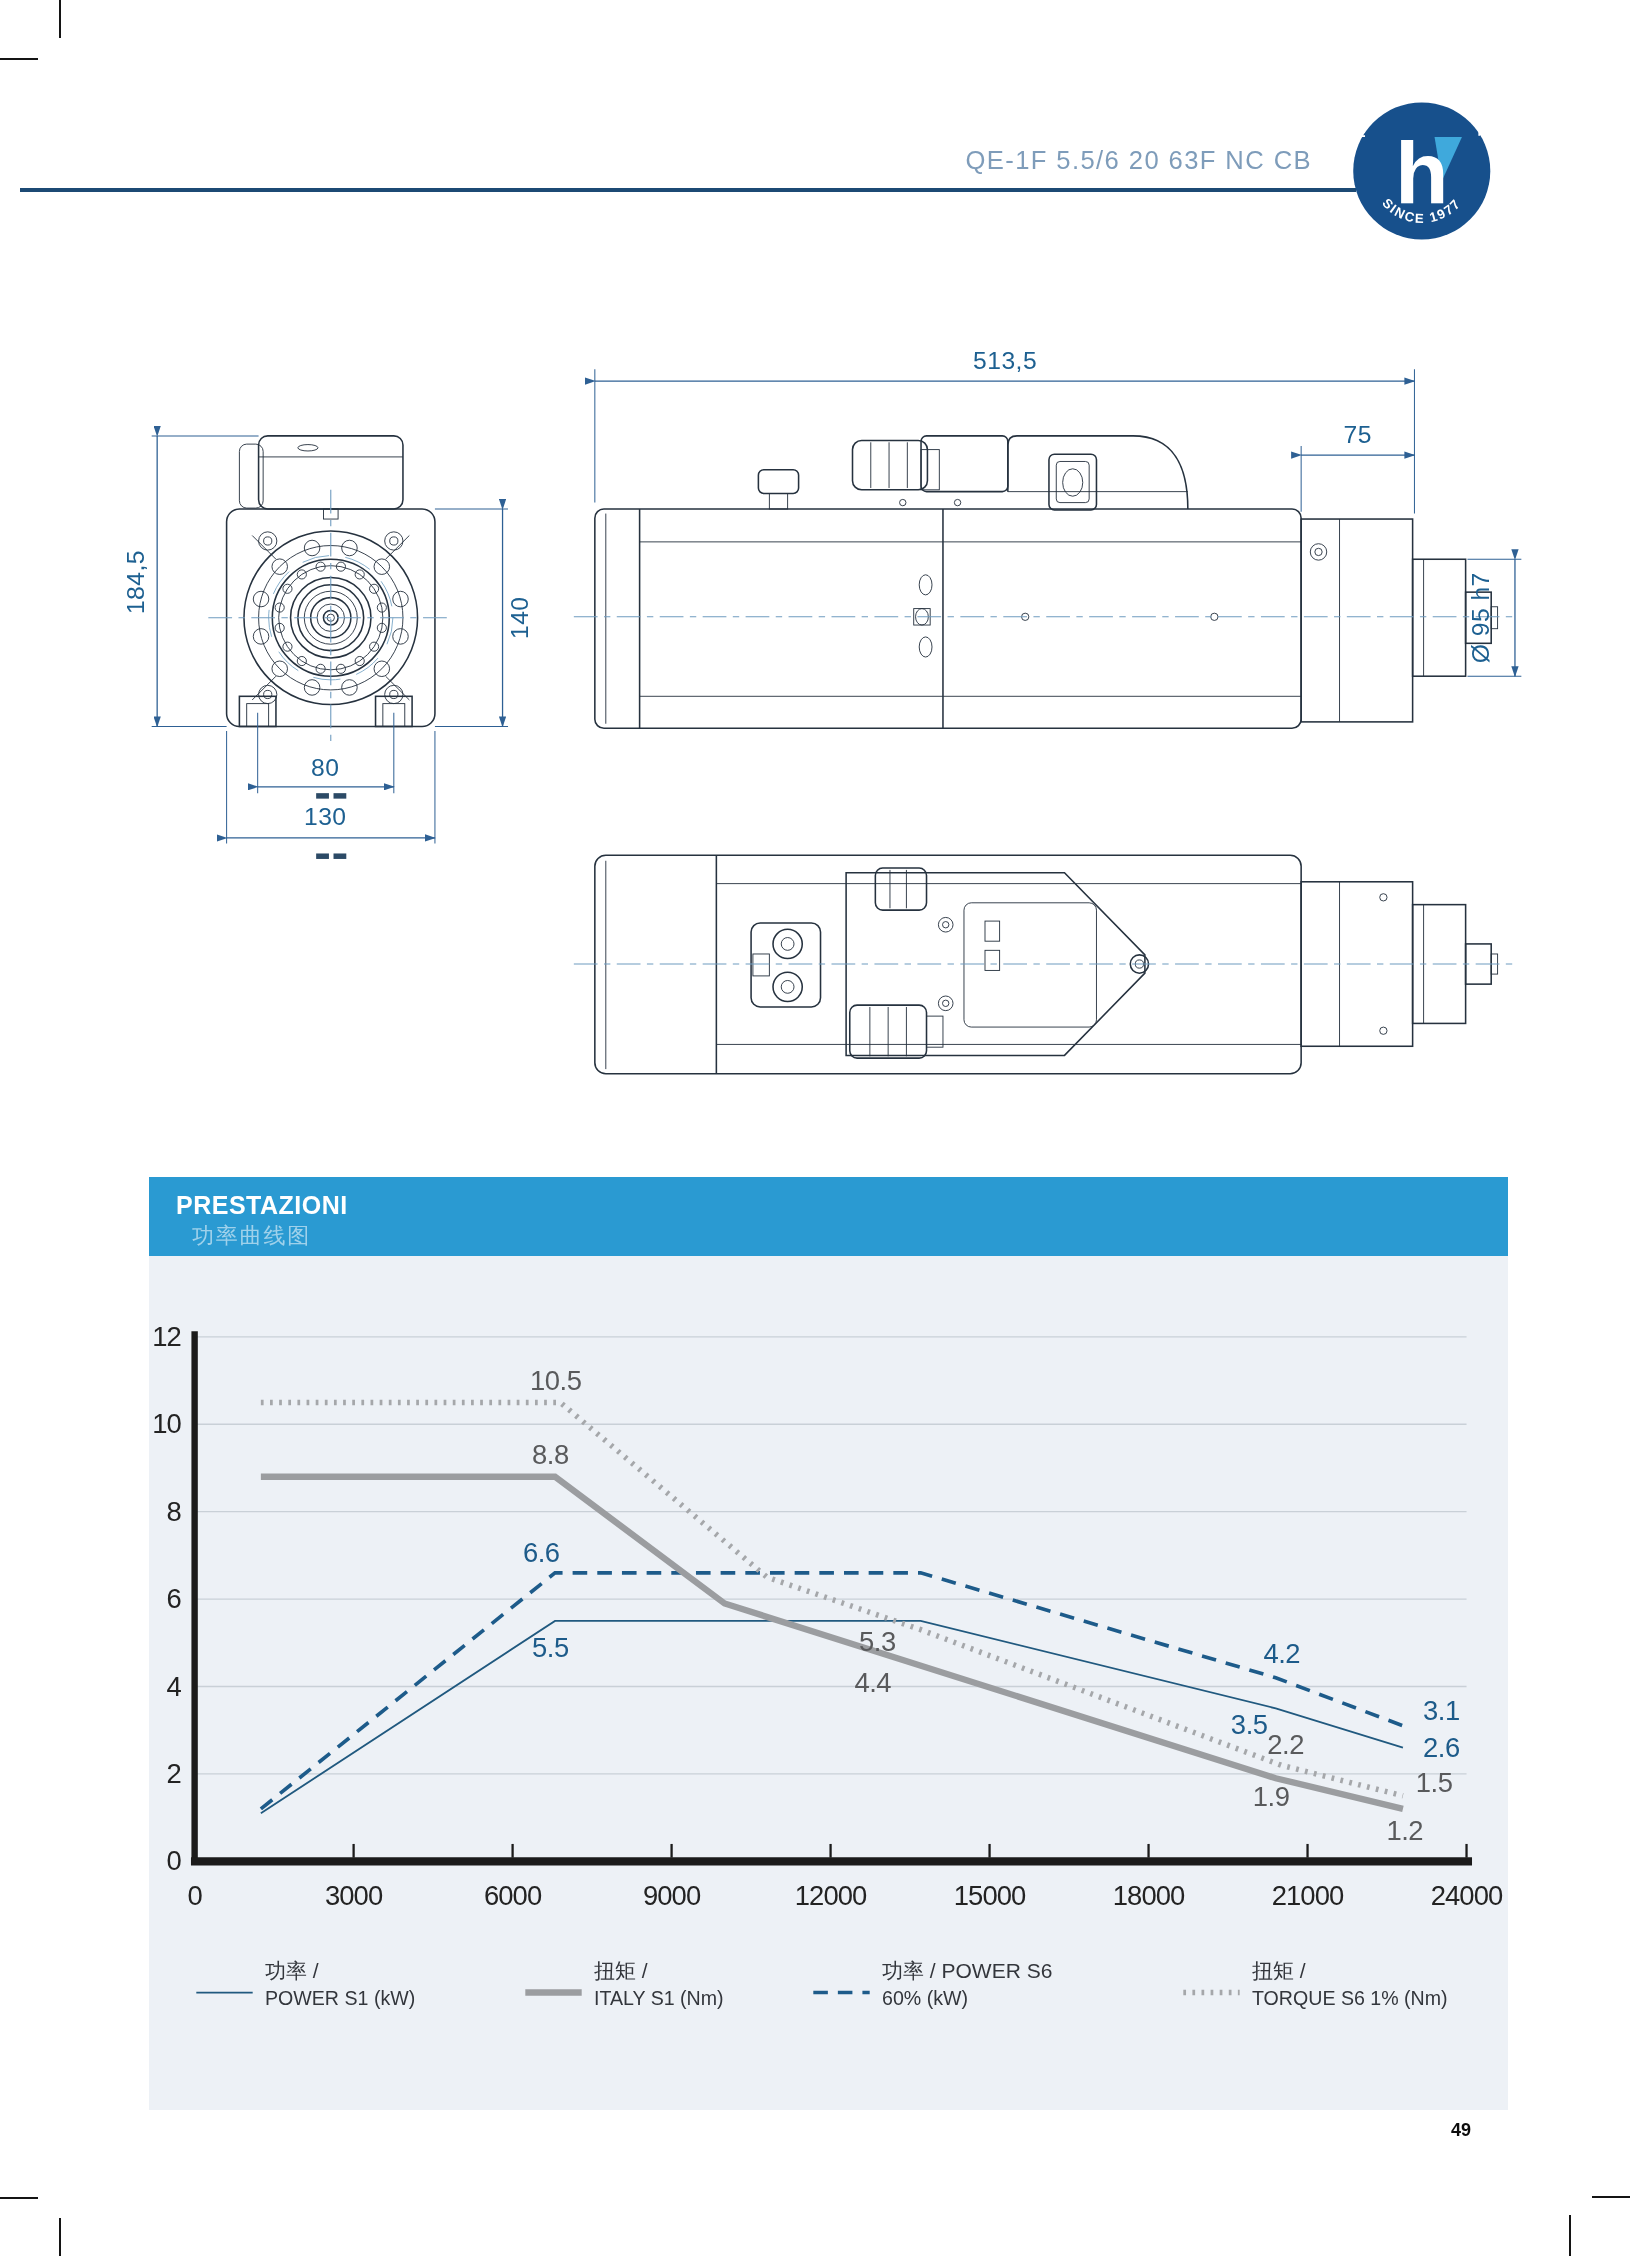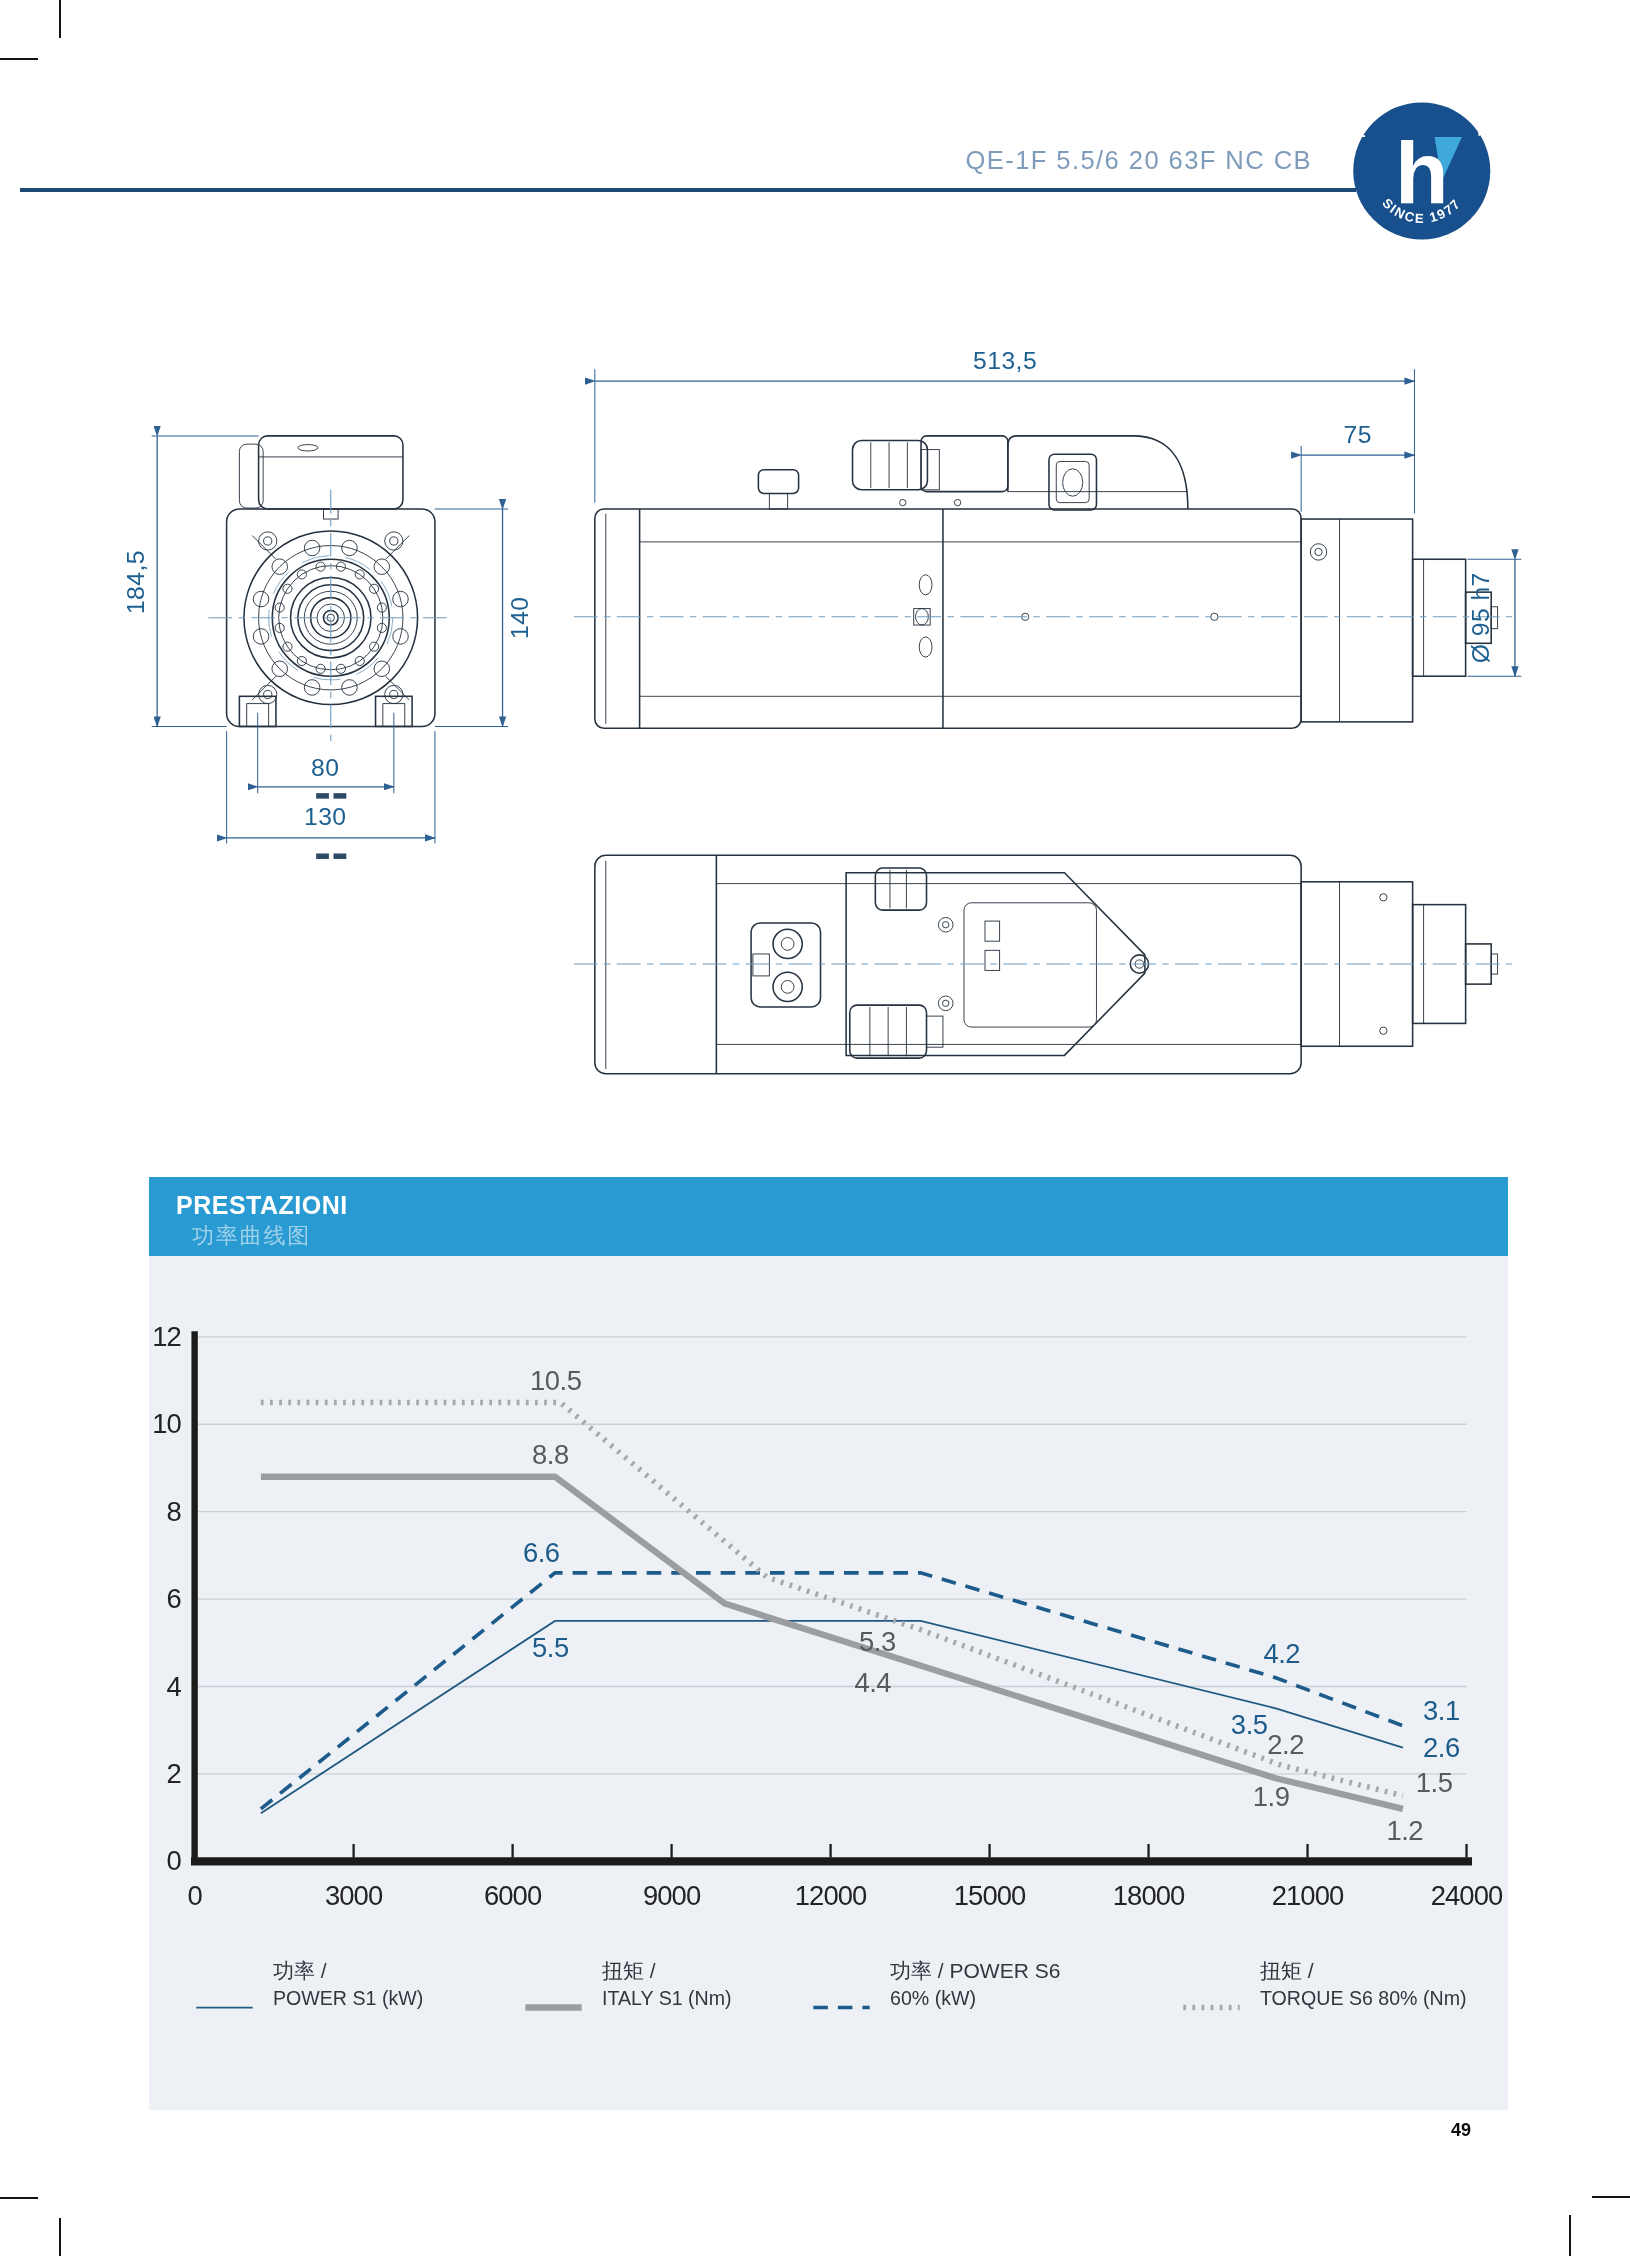--- a/index.html
+++ b/index.html
@@ -32,21 +32,21 @@
   #perf-title{left:176px;top:1191px;font-size:25px;font-weight:700;color:#ffffff;letter-spacing:0.5px;}
   #perf-subtitle{left:192px;top:1221px;font-size:22px;color:rgba(255,255,255,0.55);letter-spacing:1.8px;}
   
   .grid{stroke:#c9d0d7;stroke-width:1.5;}
   .axis{stroke:#1b1b1b;stroke-width:7;}
   .axis-x{stroke:#1b1b1b;stroke-width:9;}
   .tick{stroke:#1b1b1b;stroke-width:2.5;}
   .ax-lbl{font:30px "Liberation Sans",sans-serif;fill:#232323;letter-spacing:-1px;}
   .val-lbl{font:30px "Liberation Sans",sans-serif;letter-spacing:-0.5px;}
   
-  .legend-item{display:flex;align-items:flex-end;gap:20px;}
+  .legend-item{display:flex;align-items:center;gap:12px;}
   .legend-text{font-size:21px;color:#33363c;line-height:1.35;white-space:nowrap;}
   .legend-text .l2{font-size:19.6px;}
   .legend-swatch{margin-top:15.5px;flex:0 0 auto;}
   
   .badge-arc{font:700 15.5px "Liberation Sans",sans-serif;fill:#ffffff;letter-spacing:2px;}
   .badge-h{font:700 96px "Liberation Sans",sans-serif;fill:#ffffff;}
   #page-number{left:1451px;top:2120px;font-size:18px;font-weight:600;color:#0c0c0c;}
 </style>
 </head>
 <body>
@@ -377,19 +377,19 @@
       <div>功率 / POWER S6</div>
       <div class="l2">60% (kW)</div>
     </div>
   </div>
   <div class="abs legend-item" style="left:1183px;top:1957px;">
     <svg class="legend-swatch" width="57" height="9.1" viewBox="0 0 62 10">
         <line x1="0" y1="5" x2="62" y2="5" stroke="#a5a7aa" stroke-width="6" stroke-dasharray="3 7"></line>
       </svg>
     <div class="legend-text">
       <div>扭矩 /</div>
-      <div class="l2">TORQUE S6 80% (Nm)</div>
+      <div class="l2">TORQUE S6 1% (Nm)</div>
     </div>
   </div>
 
   <div class="abs" id="page-number">49</div>
 </div>
 
 
 </body></html>

